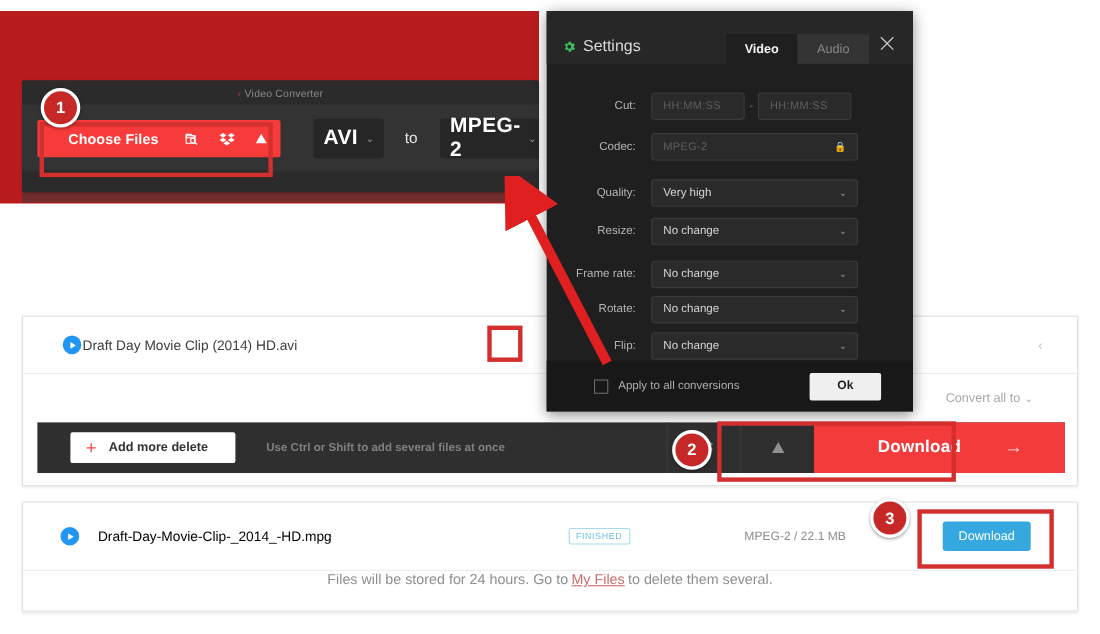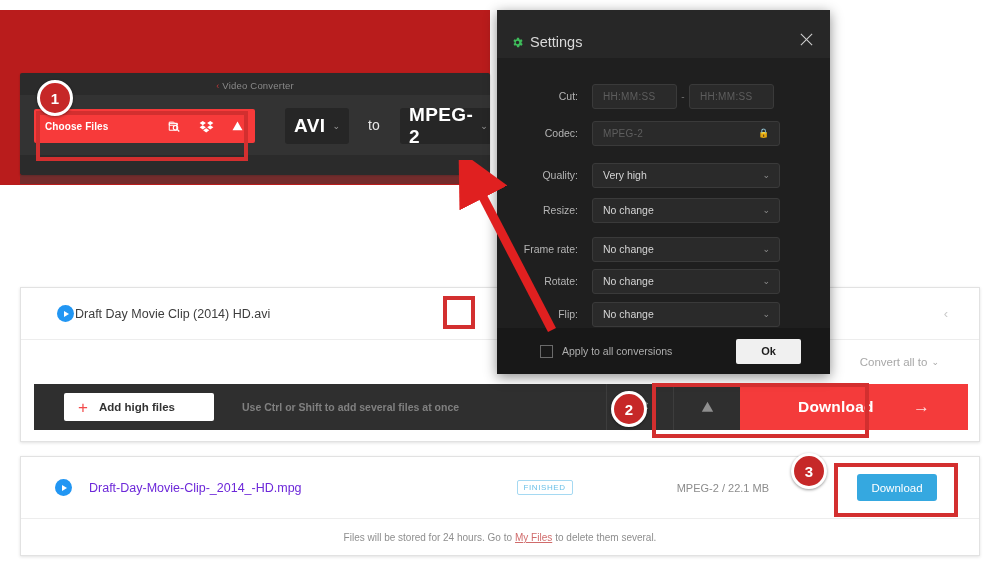--- a/index.html
+++ b/index.html
@@ -16,21 +16,21 @@
   .hero-wrap{position:absolute;left:0;top:10px;width:490px;height:175px;background:#b91c1c;}
   .hero{position:absolute;left:20px;top:63px;width:470px;height:102px;background:#2b2b2b;
         border-radius:2px;box-shadow:0 1px 2px rgba(0,0,0,.25);overflow:hidden;}
   .hero-title{position:absolute;left:0;top:7px;width:470px;text-align:center;
         color:#8a8a8a;font-size:9.5px;letter-spacing:.2px;}
   .hero-title .bk{color:#c2383a;font-size:9px;margin-right:3px;}
   .hero-strip{position:absolute;left:0;top:22px;width:470px;height:60px;background:#333333;}
 
   .choose-box{position:absolute;left:14px;top:36px;width:221px;height:34px;
         background:#f73a3a;border-radius:2px;display:flex;align-items:center;}
-  .choose-label{color:#fff;font-size:10px;font-weight:600;margin-left:11px;letter-spacing:.1px;}
+  .choose-label{color:#fff;font-size:13px;font-weight:600;margin-left:28px;letter-spacing:.1px;}
   .choose-icons{margin-left:auto;margin-right:10px;display:flex;align-items:center;gap:16px;}
   .ci{width:15px;height:15px;display:block;}
 
   .fmt{position:absolute;top:35px;height:36px;background:#262626;border-radius:3px;
        display:flex;align-items:center;padding:0 9px;}
   .fmt-from{left:265px;}
   .fmt-to{left:380px;}
   .fmt-text{color:#fff;font-weight:bold;font-size:19px;letter-spacing:.4px;}
   .fmt-car{margin-left:7px;color:#9a9a9a;font-size:9px;}
   .to-word{position:absolute;left:348px;top:44px;color:#e8e8e8;font-size:14px;}
@@ -72,29 +72,29 @@
   .sep{margin-left:auto;width:1px;height:46px;background:#3d3d3d;}
   .cloud-slot{width:66px;height:46px;display:flex;align-items:center;justify-content:center;}
   .convert-btn{width:228px;height:46px;background:#f43b3b;display:flex;align-items:center;}
   .convert-btn .cl{color:#fff;font-size:15.5px;font-weight:bold;margin-left:58px;letter-spacing:.2px;}
   .convert-btn .ar{margin-left:auto;margin-right:38px;color:#ffd9d9;font-size:17px;}
 
   
   .card2{left:20px;top:456px;width:960px;height:100px;box-shadow:0 1px 3px rgba(0,0,0,.12);}
   .row-done{position:absolute;left:0;top:0;width:100%;height:62px;border-bottom:1px solid #ededed;
         display:flex;align-items:center;box-sizing:border-box;}
-  .fname2{margin-left:17px;font-size:12.5px;color:#6d28d9;}
+  .fname2{margin-left:17px;font-size:12.5px;color:#000000;}
   .badge{margin-left:auto;border:1px solid #a5d9f2;color:#6cc0e8;font-size:8px;letter-spacing:.6px;
         padding:2px 6px;border-radius:2px;}
   .meta{margin-left:104px;color:#8c8c8c;font-size:11px;}
   .dlbtn{margin-left:88px;margin-right:42px;width:80px;height:27px;background:#35a8e0;color:#fff;
         border-radius:3px;font-size:11.5px;display:flex;align-items:center;justify-content:center;}
   .footer{position:absolute;left:0;top:62px;width:100%;height:37px;
-        display:flex;align-items:center;justify-content:center;
-        color:#8e8e8e;font-size:10px;}
+        display:flex;justify-content:center;
+        color:#8e8e8e;font-size:13px;}
   .footer u{color:#d06b6b;margin:0 3px;}
 
   
   .modal{position:absolute;left:497px;top:10px;width:333px;height:364px;background:#1f1f1f;
         box-shadow:0 3px 12px rgba(0,0,0,.45);}
   .m-head{position:absolute;left:0;top:0;width:100%;height:48px;background:#272727;}
   .m-gear{position:absolute;left:14px;top:26px;width:13px;height:13px;}
   .m-title{position:absolute;left:33px;top:24px;color:#d9d9d9;font-size:14.5px;}
   .m-tabs{position:absolute;left:163px;top:21px;display:flex;}
   .m-tab{width:65px;height:27px;display:flex;align-items:center;justify-content:center;
@@ -200,21 +200,21 @@
     </div>
 
     <div class="row-convall">
       <span class="convall">Convert all to</span>
       <span class="convall-car">⌄</span>
     </div>
 
     <div class="dark-action">
       <span class="addbtn">
         <span class="plus">+</span>
-        <span class="lab">Add high files</span>
+        <span class="lab">Add more delete</span>
       </span>
       <span class="hint">Use Ctrl or Shift to add several files at once</span>
       <span class="sep"></span>
       <span class="cloud-slot">
         <svg width="17" height="17" viewBox="0 0 24 24">
           <path d="M6 3 1 6.4l5 3.4 5-3.4zM18 3l-5 3.4 5 3.4 5-3.4zM1 13.2l5-3.4 5 3.4-5 3.4zM18 9.8l-5 3.4 5 3.4 5-3.4zM6.5 18.1l5-3.3 5 3.3-5 3.3z" fill="#8f8f8f"></path>
         </svg>
       </span>
       <span class="sep" style="margin-left:0"></span>
       <span class="cloud-slot">
@@ -243,20 +243,24 @@
       <span>to delete them several.</span>
     </div>
   </div>
 
   <div class="modal">
     <div class="m-head">
       <svg class="m-gear" viewBox="0 0 24 24">
         <path fill="#3ebb5a" d="M19.4 13a7.6 7.6 0 0 0 0-2l2-1.6-2-3.4-2.4 1a7.6 7.6 0 0 0-1.7-1l-.4-2.6h-4l-.4 2.6c-.6.2-1.2.6-1.7 1l-2.4-1-2 3.4L6.6 11a7.6 7.6 0 0 0 0 2l-2 1.6 2 3.4 2.4-1c.5.4 1.1.8 1.7 1l.4 2.6h4l.4-2.6c.6-.2 1.2-.6 1.7-1l2.4 1 2-3.4zM12 15.2A3.2 3.2 0 1 1 15.2 12 3.2 3.2 0 0 1 12 15.2z"></path>
       </svg>
       <div class="m-title">Settings</div>
+      <div class="m-tabs">
+        <div class="m-tab on">Video</div>
+        <div class="m-tab off">Audio</div>
+      </div>
       <svg class="m-close" viewBox="0 0 24 24">
         <line x1="3" y1="3" x2="21" y2="21" stroke="#cfcfcf" stroke-width="1.8"></line>
         <line x1="21" y1="3" x2="3" y2="21" stroke="#cfcfcf" stroke-width="1.8"></line>
       </svg>
     </div>
 
     <div class="m-body">
 
       <div class="frow" style="top:25px">
         <span class="flab">Cut:</span>

